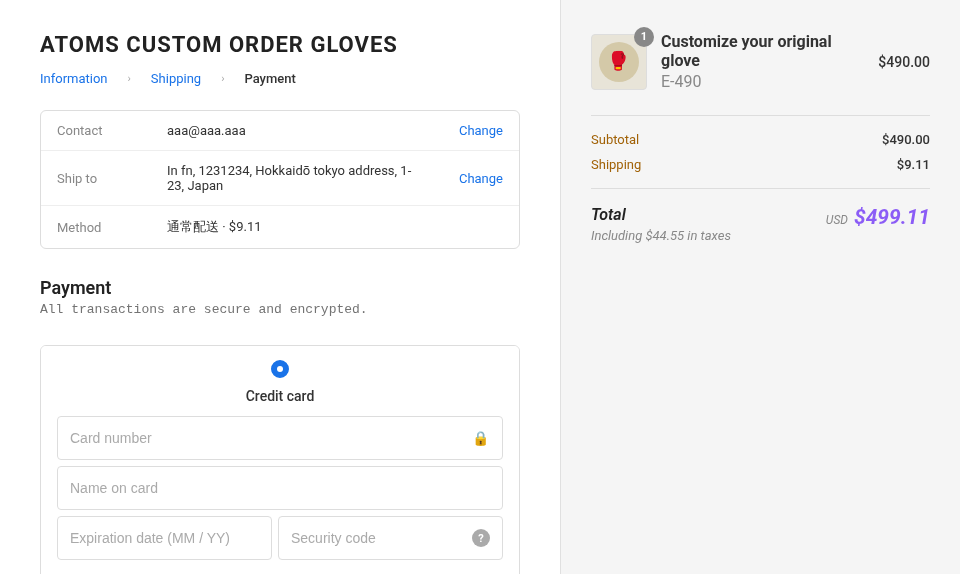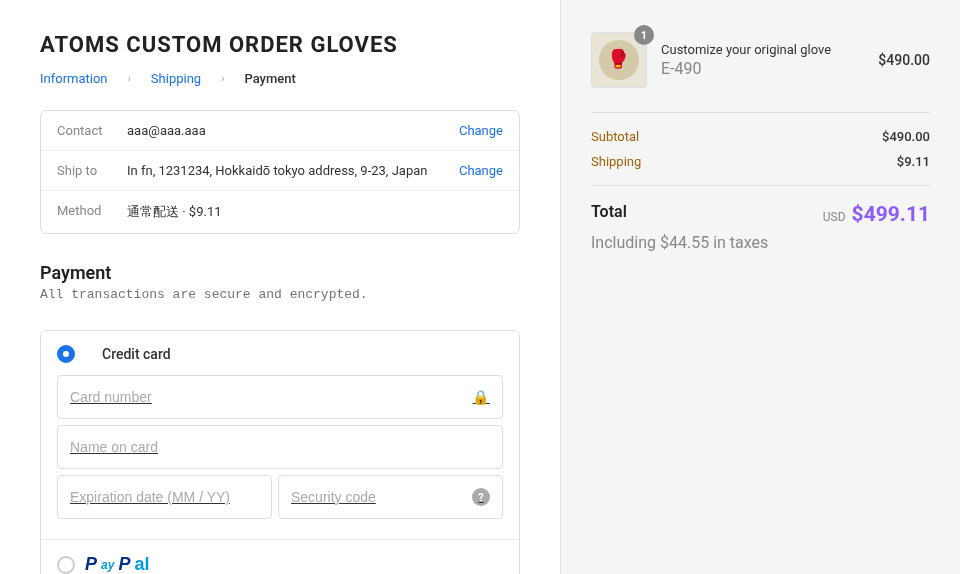--- a/index.html
+++ b/index.html
@@ -51,22 +51,24 @@
 
     
     .info-box {
       border: 1px solid #ddd;
       border-radius: 6px;
       margin-bottom: 28px;
       overflow: hidden;
     }
     .info-row {
       display: flex;
+      align-items: center;
       padding: 12px 16px;
       border-bottom: 1px solid #eee;
+      gap: 40px;
     }
     .info-row:last-child { border-bottom: none; }
     .info-label {
       width: 70px;
       color: #888;
       font-size: 13px;
       flex-shrink: 0;
     }
     .info-value {
       flex: 1;
@@ -104,21 +106,22 @@
     .payment-option {
       padding: 14px 16px;
       border-bottom: 1px solid #eee;
       background: #fff;
     }
     .payment-option:last-child { border-bottom: none; }
 
     .payment-option-header {
       display: flex;
       align-items: center;
-      gap: 27px;
+      gap: 10px;
+      flex-direction: column;
     }
 
     
     .radio-circle {
       width: 18px;
       height: 18px;
       border-radius: 50%;
       border: 2px solid #ccc;
       display: flex;
       align-items: center;
@@ -176,21 +179,20 @@
 
     .form-field {
       border: 1px solid #ddd;
       border-radius: 4px;
       margin-bottom: 6px;
       display: flex;
       align-items: center;
       padding: 0 12px;
       height: 44px;
       background: #fff;
-      text-decoration: underline;
     }
 
     .form-field input {
       flex: 1;
       border: none;
       outline: none;
       font-size: 14px;
       color: #333;
       background: transparent;
     }
@@ -282,22 +284,22 @@
       color: #fff;
       font-size: 11px;
       font-weight: 700;
       display: flex;
       align-items: center;
       justify-content: center;
     }
 
     .product-info { flex: 1; }
     .product-name {
-      font-size: 13px;
-      font-weight: 400;
+      font-size: 16px;
+      font-weight: 700;
       color: #333;
       margin-bottom: 2px;
     }
     .product-sku {
       font-size: 16px;
       color: #888;
     }
 
     .product-price {
       font-size: 14px;
@@ -320,30 +322,31 @@
     .price-label { font-size: 13px; color: #a16207; }
     .price-value { font-size: 13px; color: #333; font-weight: 500; }
 
     .total-row {
       display: flex;
       justify-content: space-between;
       align-items: flex-start;
       margin-top: 16px;
       padding-top: 16px;
       border-top: 1px solid #ddd;
+      font-style: italic;
     }
     .total-left .total-label {
       font-size: 16px;
       font-weight: 600;
       color: #222;
     }
     .total-left .total-tax {
-      font-size: 16px;
+      font-size: 13px;
       color: #888;
-      margin-top: 12px;
+      margin-top: 4px;
     }
     .total-right {
       display: flex;
       align-items: baseline;
       gap: 6px;
     }
     .total-currency {
       font-size: 12px;
       color: #888;
     }
@@ -371,21 +374,21 @@
   <div class="info-box">
 
     <div class="info-row">
       <span class="info-label">Contact</span>
       <span class="info-value">aaa@aaa.aaa</span>
       <a href="#" class="info-change">Change</a>
     </div>
 
     <div class="info-row">
       <span class="info-label">Ship to</span>
-      <span class="info-value">In fn, 1231234, Hokkaidō tokyo address, 9-23, Japan</span>
+      <span class="info-value">In fn, 1231234, Hokkaidō tokyo address, 1-23, Japan</span>
       <a href="#" class="info-change">Change</a>
     </div>
 
     <div class="info-row">
       <span class="info-label">Method</span>
       <span class="info-value">通常配送 · $9.11</span>
     </div>
   </div>
 
   <div>

